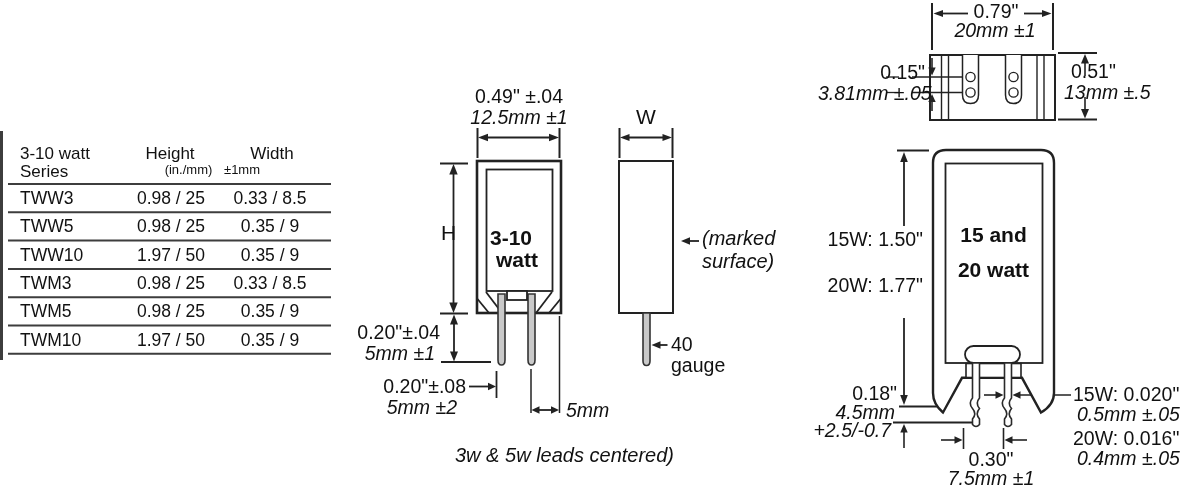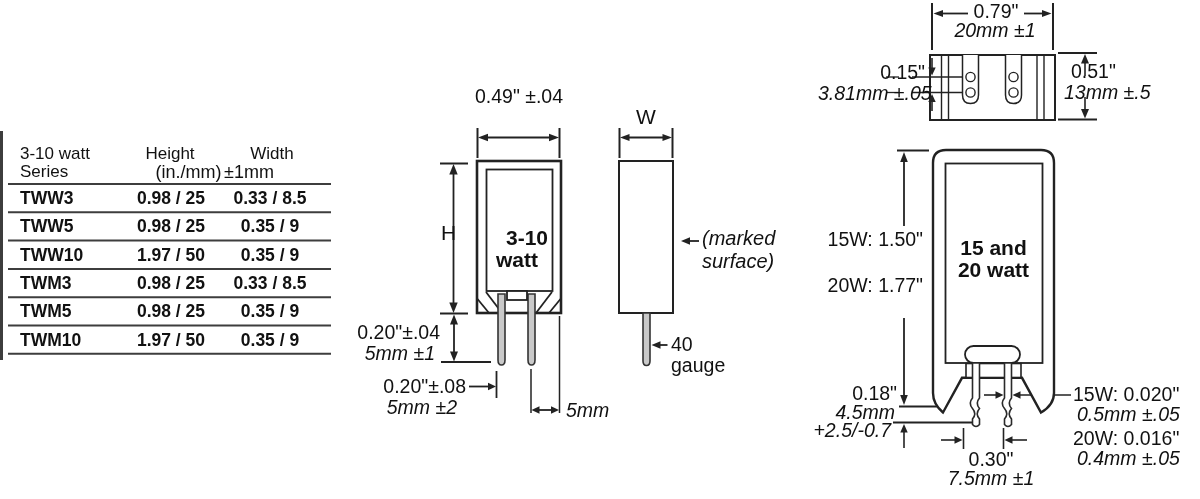--- a/index.html
+++ b/index.html
@@ -5,23 +5,23 @@
   html,body{margin:0;padding:0;background:#fff;}
   .stage{position:relative;width:1200px;height:499px;background:#fff;overflow:hidden;
          font-family:"Liberation Sans",sans-serif;color:#111;}
   .stage svg{position:absolute;left:0;top:0;}
   .t{position:absolute;white-space:nowrap;line-height:1.04;}
   .dim{font-size:19.5px;}
   .met{font-size:19.5px;font-style:italic;}
   .note{font-size:20px;font-style:italic;}
   .big{font-size:21px;font-weight:bold;line-height:1.05;}
   .axis{font-size:21px;}
-  .tbl{font-size:17.5px;font-weight:bold;}
+  .tbl{font-size:17.5px;font-weight:normal;}
   .hdr{font-size:17px;font-weight:normal;}
-  .hdrsub{font-size:18px;}
+  .hdrsub{font-size:13px;}
   .ctr{text-align:center;}
   .rt{text-align:right;}
 </style>
 </head>
 <body>
 
 <div class="stage">
 
 <svg width="1200" height="499" viewBox="0 0 1200 499">
 
@@ -189,45 +189,47 @@
 
   <div class="t tbl" style="left:20px;top:302px">TWM5</div>
   <div class="t tbl ctr" style="left:126px;top:302px;width:90px">0.98 / 25</div>
   <div class="t tbl ctr" style="left:225px;top:302px;width:90px">0.35 / 9</div>
 
   <div class="t tbl" style="left:20px;top:330.5px">TWM10</div>
   <div class="t tbl ctr" style="left:126px;top:330.5px;width:90px">1.97 / 50</div>
   <div class="t tbl ctr" style="left:225px;top:330.5px;width:90px">0.35 / 9</div>
 
   <div class="t dim ctr" style="left:458px;top:86px;width:122px">0.49" ±.04</div>
+  <div class="t met ctr" style="left:458px;top:107px;width:122px">12.5mm ±1</div>
   <div class="t axis" style="left:441px;top:222px">H</div>
-  <div class="t big ctr" style="left:493px;top:227px;width:68px">3-10</div>
+  <div class="t big ctr" style="left:477px;top:227px;width:68px">3-10</div>
   <div class="t big ctr" style="left:477px;top:249px;width:80px">watt</div>
   <div class="t dim rt" style="left:330px;top:322px;width:110px">0.20"±.04</div>
   <div class="t met rt" style="left:330px;top:343px;width:105px">5mm ±1</div>
   <div class="t dim rt" style="left:358px;top:376px;width:108px">0.20"±.08</div>
   <div class="t met rt" style="left:358px;top:397px;width:99px">5mm ±2</div>
   <div class="t met" style="left:566px;top:400px">5mm</div>
+  <div class="t note" style="left:455px;top:445px">3w &amp; 5w leads centered)</div>
 
   <div class="t axis ctr" style="left:619px;top:106px;width:54px">W</div>
   <div class="t note" style="left:702px;top:228px">(marked</div>
   <div class="t note" style="left:702px;top:251px">surface)</div>
   <div class="t dim" style="left:671px;top:334px">40</div>
   <div class="t dim" style="left:671px;top:355px">gauge</div>
 
   <div class="t dim ctr" style="left:955px;top:1px;width:82px">0.79"</div>
   <div class="t met ctr" style="left:945px;top:20px;width:100px">20mm ±1</div>
   <div class="t dim rt" style="left:845px;top:62px;width:80px">0.15"</div>
   <div class="t met rt" style="left:818px;top:83px;width:107px">3.81mm ±.05</div>
   <div class="t dim" style="left:1071px;top:61px">0.51"</div>
   <div class="t met" style="left:1064px;top:82px">13mm ±.5</div>
 
   <div class="t dim rt" style="left:795px;top:229px;width:128px">15W: 1.50"</div>
   <div class="t dim rt" style="left:795px;top:275px;width:128px">20W: 1.77"</div>
-  <div class="t big ctr" style="left:933px;top:237px;width:121px">15 and</div>
+  <div class="t big ctr" style="left:933px;top:224px;width:121px">15 and</div>
   <div class="t big ctr" style="left:933px;top:259px;width:121px">20 watt</div>
   <div class="t dim rt" style="left:800px;top:383px;width:97px">0.18"</div>
   <div class="t met rt" style="left:800px;top:402px;width:95px">4.5mm</div>
   <div class="t met rt" style="left:786px;top:420px;width:105px">+2.5/-0.7</div>
   <div class="t dim ctr" style="left:950px;top:449px;width:82px">0.30"</div>
   <div class="t met ctr" style="left:938px;top:468px;width:106px">7.5mm ±1</div>
   <div class="t dim" style="left:1073px;top:384px">15W: 0.020"</div>
   <div class="t met" style="left:1077px;top:404px">0.5mm ±.05</div>
   <div class="t dim" style="left:1073px;top:428px">20W: 0.016"</div>
   <div class="t met" style="left:1077px;top:448px">0.4mm ±.05</div>

